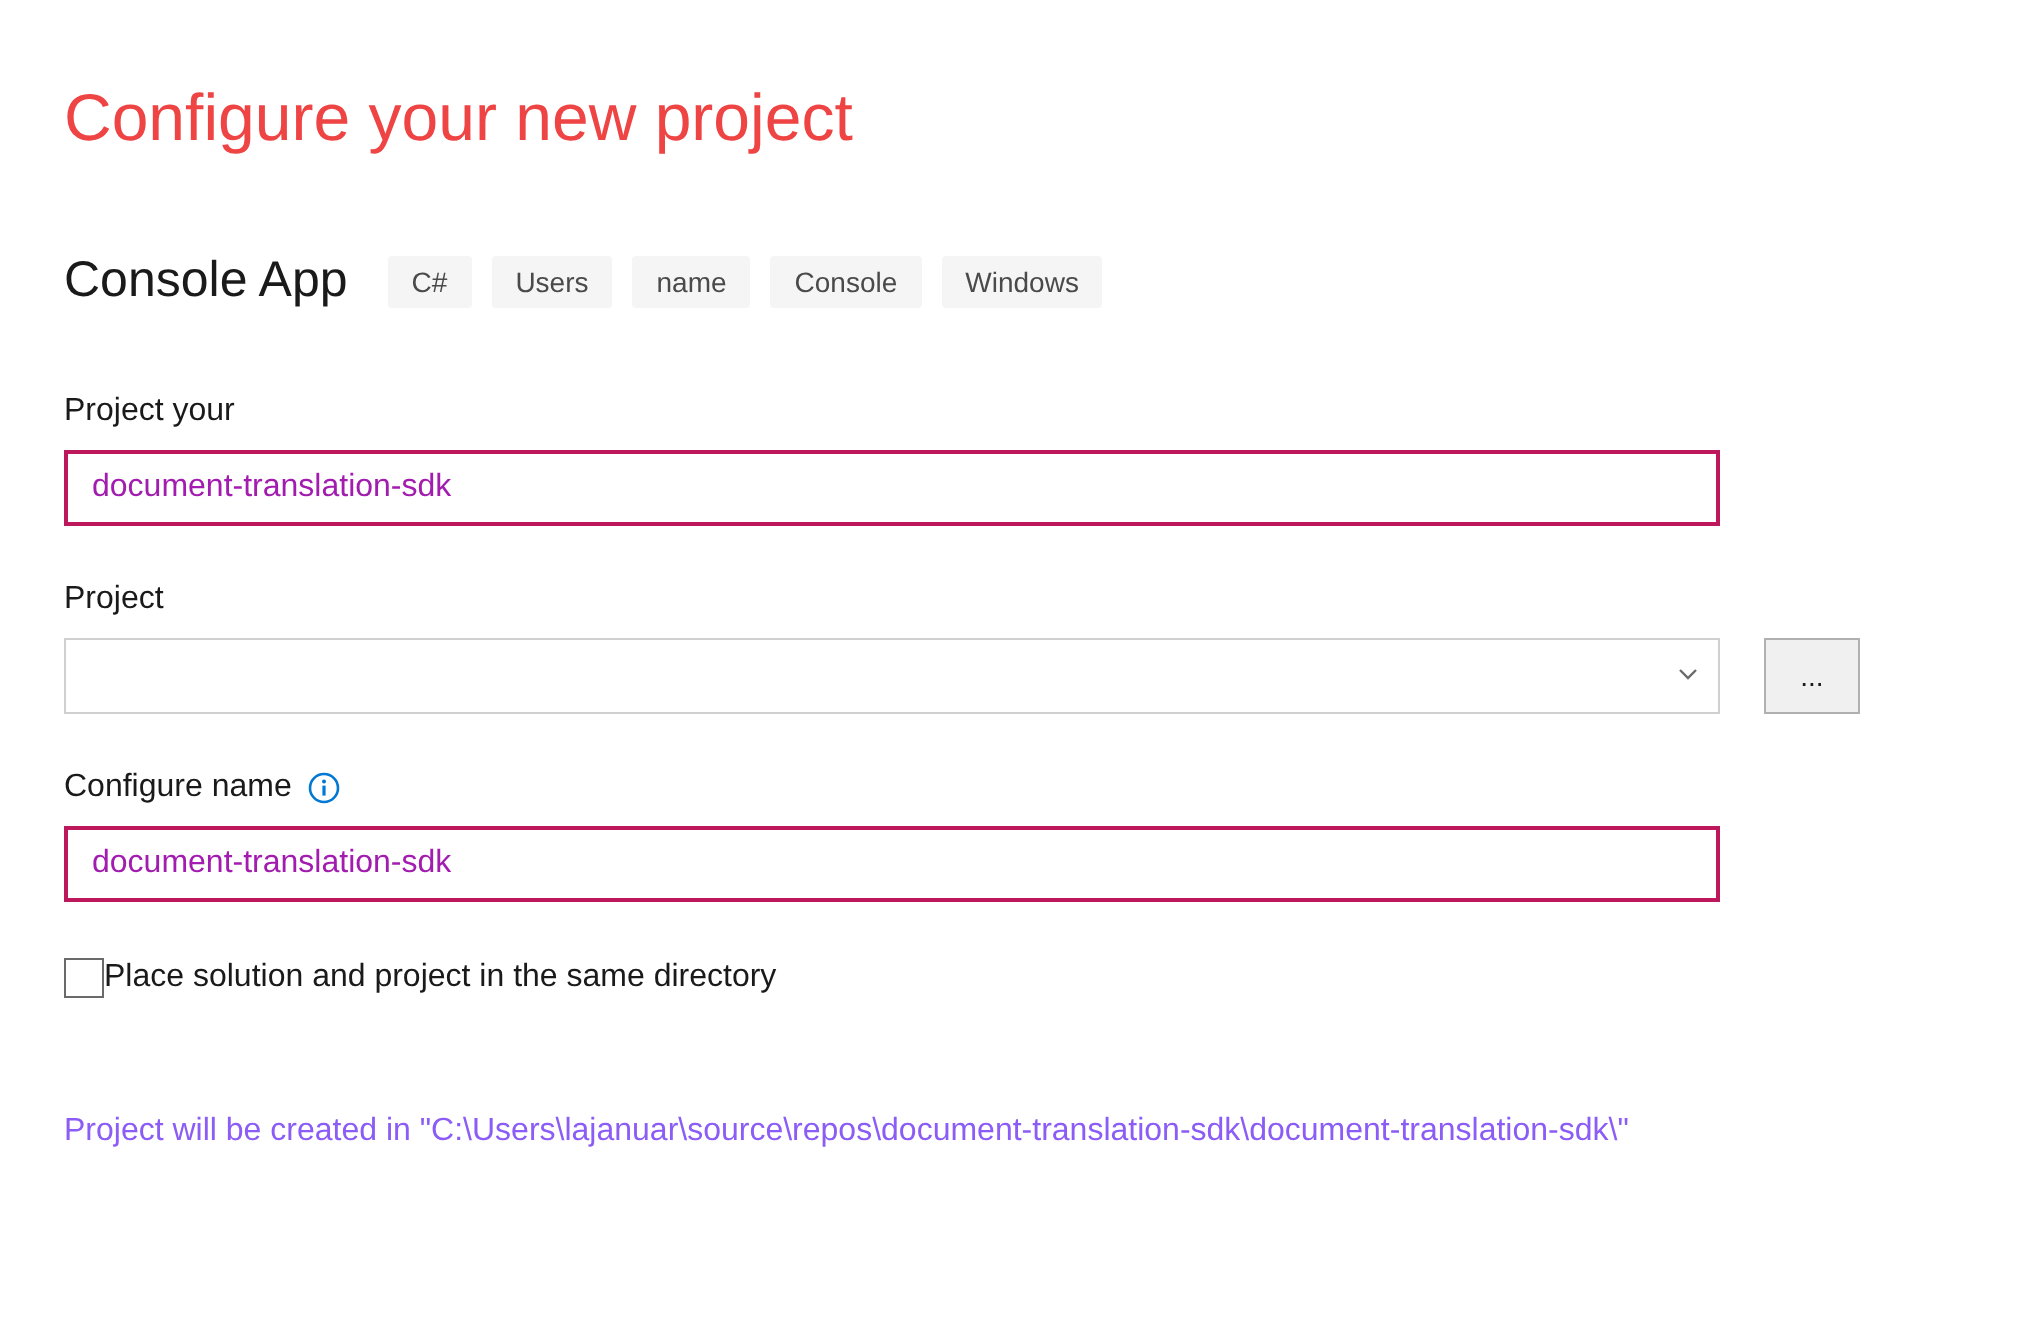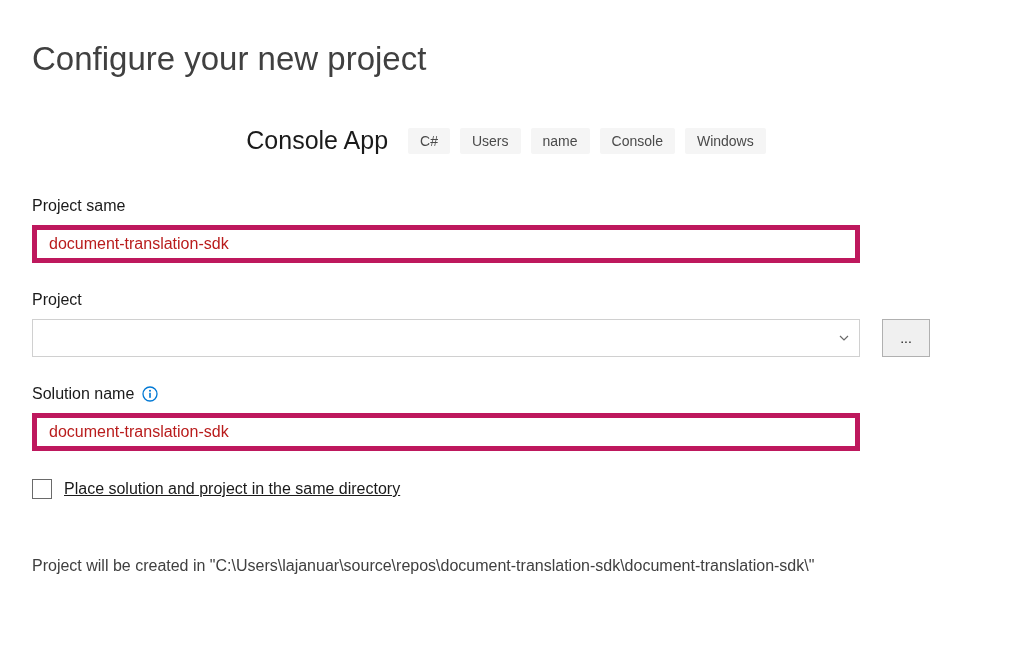--- a/index.html
+++ b/index.html
@@ -12,28 +12,27 @@
       background: #ffffff;
       color: #1a1a1a;
       padding: 40px 32px;
       width: 1012px;
       height: 664px;
     }
     .page-title {
       font-size: 33px;
       font-weight: 500;
       margin-bottom: 48px;
-      color: #404040;
+      color: #ef4444;
     }
     .template-row {
       display: flex;
       align-items: center;
       gap: 20px;
       margin-bottom: 42px;
-      justify-content: center;
     }
     .template-name {
       font-size: 25px;
       font-weight: 500;
       color: #1a1a1a;
     }
     .tags {
       display: flex;
       gap: 10px;
     }
@@ -64,25 +63,25 @@
       align-items: center;
       justify-content: center;
     }
     .info-icon svg {
       width: 16px;
       height: 16px;
     }
     .text-input {
       width: 828px;
       height: 38px;
-      border: 5px solid #be185d;
+      border: 2px solid #be185d;
       padding: 6px 12px;
       font-size: 16px;
       font-family: inherit;
-      color: #b91c1c;
+      color: #a21caf;
       background: #ffffff;
     }
     .location-row {
       display: flex;
       align-items: stretch;
       gap: 22px;
     }
     .combo-box {
       width: 828px;
       height: 38px;
@@ -110,41 +109,39 @@
       display: flex;
       align-items: center;
       justify-content: center;
       cursor: pointer;
       font-size: 14px;
       color: #1a1a1a;
     }
     .checkbox-row {
       display: flex;
       align-items: center;
-      gap: 12px;
       margin-top: 24px;
       margin-bottom: 54px;
-      text-decoration: underline;
     }
     .checkbox {
       width: 20px;
       height: 20px;
       border: 1.5px solid #6a6a6a;
       background: #ffffff;
       cursor: pointer;
       flex-shrink: 0;
     }
     .checkbox-label {
       font-size: 16px;
       color: #1a1a1a;
       cursor: pointer;
     }
     .path-preview {
       font-size: 16px;
-      color: #404040;
+      color: #8b5cf6;
       line-height: 1.6;
       max-width: 860px;
     }
   </style>
 </head>
 <body>
 
 <h1 class="page-title">Configure your new project</h1>
 
 <div class="template-row">
@@ -153,21 +150,21 @@
     <span class="tag">C#</span>
     <span class="tag">Users</span>
     <span class="tag">name</span>
     <span class="tag">Console</span>
     <span class="tag">Windows</span>
   </div>
 </div>
 
 <div class="field-group">
   <div class="field-label-row">
-    <label class="field-label">Project same</label>
+    <label class="field-label">Project your</label>
   </div>
   <input type="text" class="text-input" value="document-translation-sdk" style="">
 </div>
 
 <div class="field-group">
   <div class="field-label-row">
     <label class="field-label">Project</label>
   </div>
   <div class="location-row">
     <div class="combo-box">
@@ -177,21 +174,21 @@
           <path d="M 1 3 L 5 7 L 9 3" fill="none" stroke="#6a6a6a" stroke-width="1.2"></path>
         </svg>
       </span>
     </div>
     <button class="browse-button">...</button>
   </div>
 </div>
 
 <div class="field-group">
   <div class="field-label-row">
-    <label class="field-label">Solution name</label>
+    <label class="field-label">Configure name</label>
     <span class="info-icon">
       <svg viewBox="0 0 16 16">
         <circle cx="8" cy="8" r="7" fill="none" stroke="#0078d4" stroke-width="1.3"></circle>
         <circle cx="8" cy="4.7" r="1" fill="#0078d4"></circle>
         <rect x="7.2" y="6.8" width="1.6" height="5" fill="#0078d4"></rect>
       </svg>
     </span>
   </div>
   <input type="text" class="text-input" value="document-translation-sdk" style="">
 </div>

